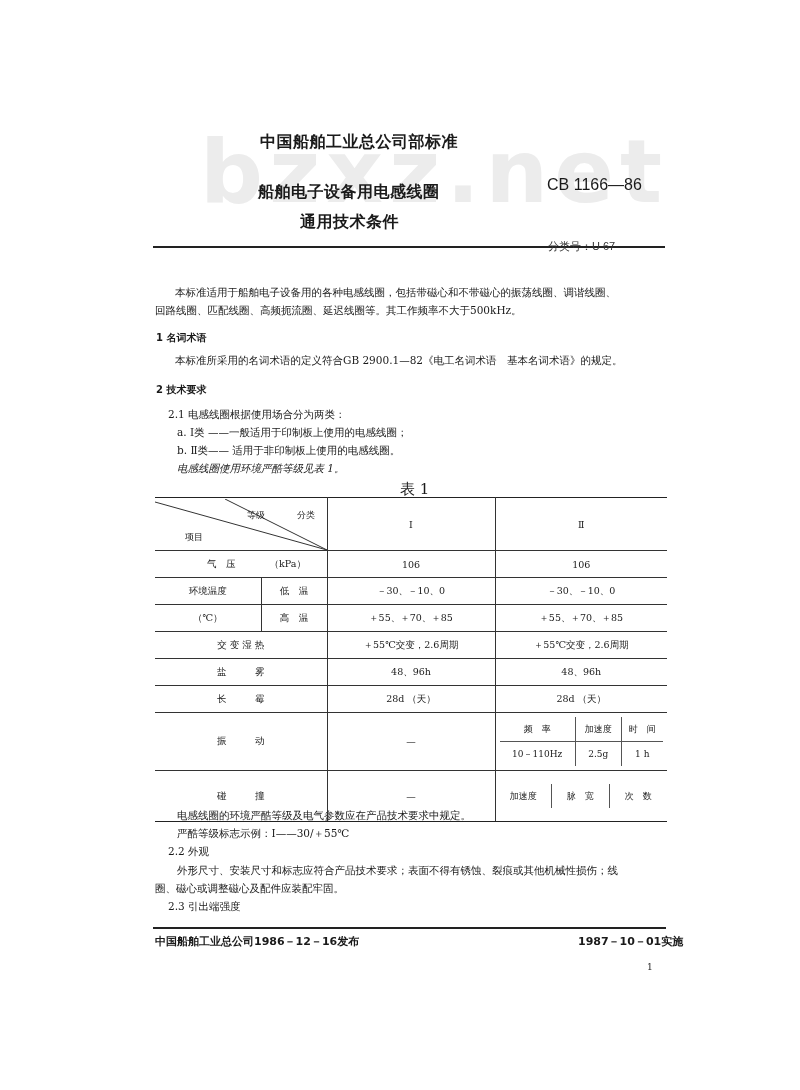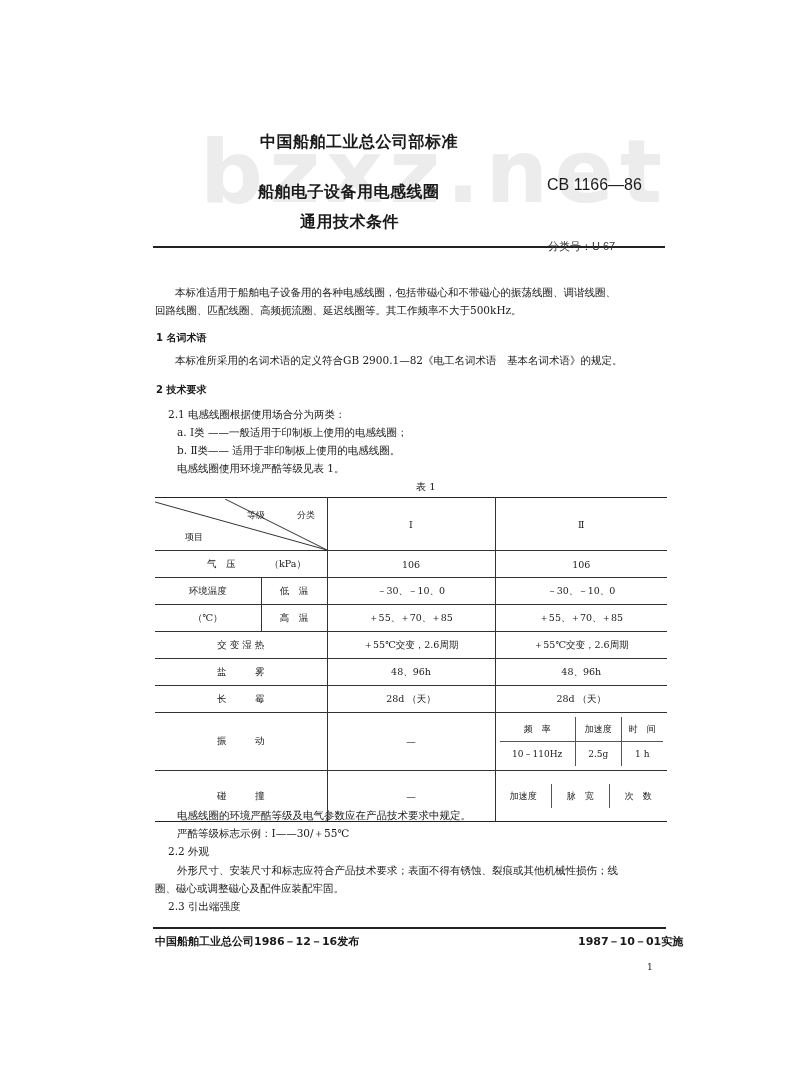--- a/index.html
+++ b/index.html
@@ -10,21 +10,21 @@
                font-weight: bold; font-size: 88px; letter-spacing: 6px; color: #ececec; line-height: 1; z-index: 0; }
   .hdr { z-index: 1; font-family: "DejaVu Sans", "Liberation Sans", sans-serif; font-weight: bold; }
   .org-title { left: 260px; top: 132px; font-size: 16px; letter-spacing: 0.5px; }
   .std-title { left: 258px; top: 182px; font-size: 16px; letter-spacing: 0.5px; }
   .std-subtitle { left: 300px; top: 212px; font-size: 16px; letter-spacing: 0.5px; }
   .std-code { left: 547px; top: 176px; font-size: 16px; font-family: "Liberation Sans", sans-serif; font-weight: normal; }
   .std-class { left: 548px; top: 193px; font-size: 11px; font-family: Liberation Sans, sans-serif; font-weight: normal; color: #333; margin-top: 46px; }
   .rule-top { left: 153px; top: 246px; width: 512px; height: 1.5px; background: #222; }
   .body-text { font-size: 10.5px; line-height: 16px; z-index: 1; }
   .p { position: absolute; white-space: nowrap; text-align: center; }
-  .caption { left: 416px; top: 480px; font-size: 10px; }
+  .caption { left: 400px; top: 480px; font-size: 15px; }
   table.t1 { position: absolute; left: 155px; top: 497px; width: 512px; border-collapse: collapse;
              font-size: 9.5px; z-index: 1; }
   table.t1 td { border: 1px solid #333; text-align: center; padding: 0; height: 26px; }
   table.t1 { border-left: none; border-right: none; }
   table.t1 tr td:first-child { border-left: none; }
   table.t1 tr td:last-child { border-right: none; }
   table.t1 tr:first-child td { border-top: 1.5px solid #222; }
   table.t1 tr:last-child td { border-bottom: 1.5px solid #222; }
   .diag { position: relative; height: 50px; }
   .diag svg { position: absolute; left: 0; top: 0; }
@@ -56,21 +56,21 @@
   <div class="p" style="left:175px;top:284px;">本标准适用于船舶电子设备用的各种电感线圈，包括带磁心和不带磁心的振荡线圈、调谐线圈、</div>
   <div class="p" style="left:155px;top:302px;">回路线圈、匹配线圈、高频扼流圈、延迟线圈等。其工作频率不大于500kHz。</div>
 
   <div class="p" style="left:156px;top:330px;font-family:'DejaVu Sans',sans-serif;font-weight:bold;font-size:10px;">1  名词术语</div>
   <div class="p" style="left:175px;top:352px;">本标准所采用的名词术语的定义符合GB 2900.1—82《电工名词术语　基本名词术语》的规定。</div>
 
   <div class="p" style="left:156px;top:382px;font-family:'DejaVu Sans',sans-serif;font-weight:bold;font-size:10px;">2  技术要求</div>
   <div class="p" style="left:168px;top:406px;">2.1  电感线圈根据使用场合分为两类：</div>
   <div class="p" style="left:177px;top:424px;">a.  Ⅰ类 ——一般适用于印制板上使用的电感线圈；</div>
   <div class="p" style="left:177px;top:442px;">b.  Ⅱ类—— 适用于非印制板上使用的电感线圈。</div>
-  <div class="p" style="left:177px;top:460px;">电感线圈使用环境严酷等级见表 1。</div>
+  <div class="p" style="left:177px;top:460px;font-style:italic;">电感线圈使用环境严酷等级见表 1。</div>
 </div>
 
 <div class="abs caption">表 1</div>
 
 <table class="t1">
   <colgroup>
     <col style="width:106px">
       <col style="width:66px">
       <col style="width:168px">
       <col style="width:172px">

